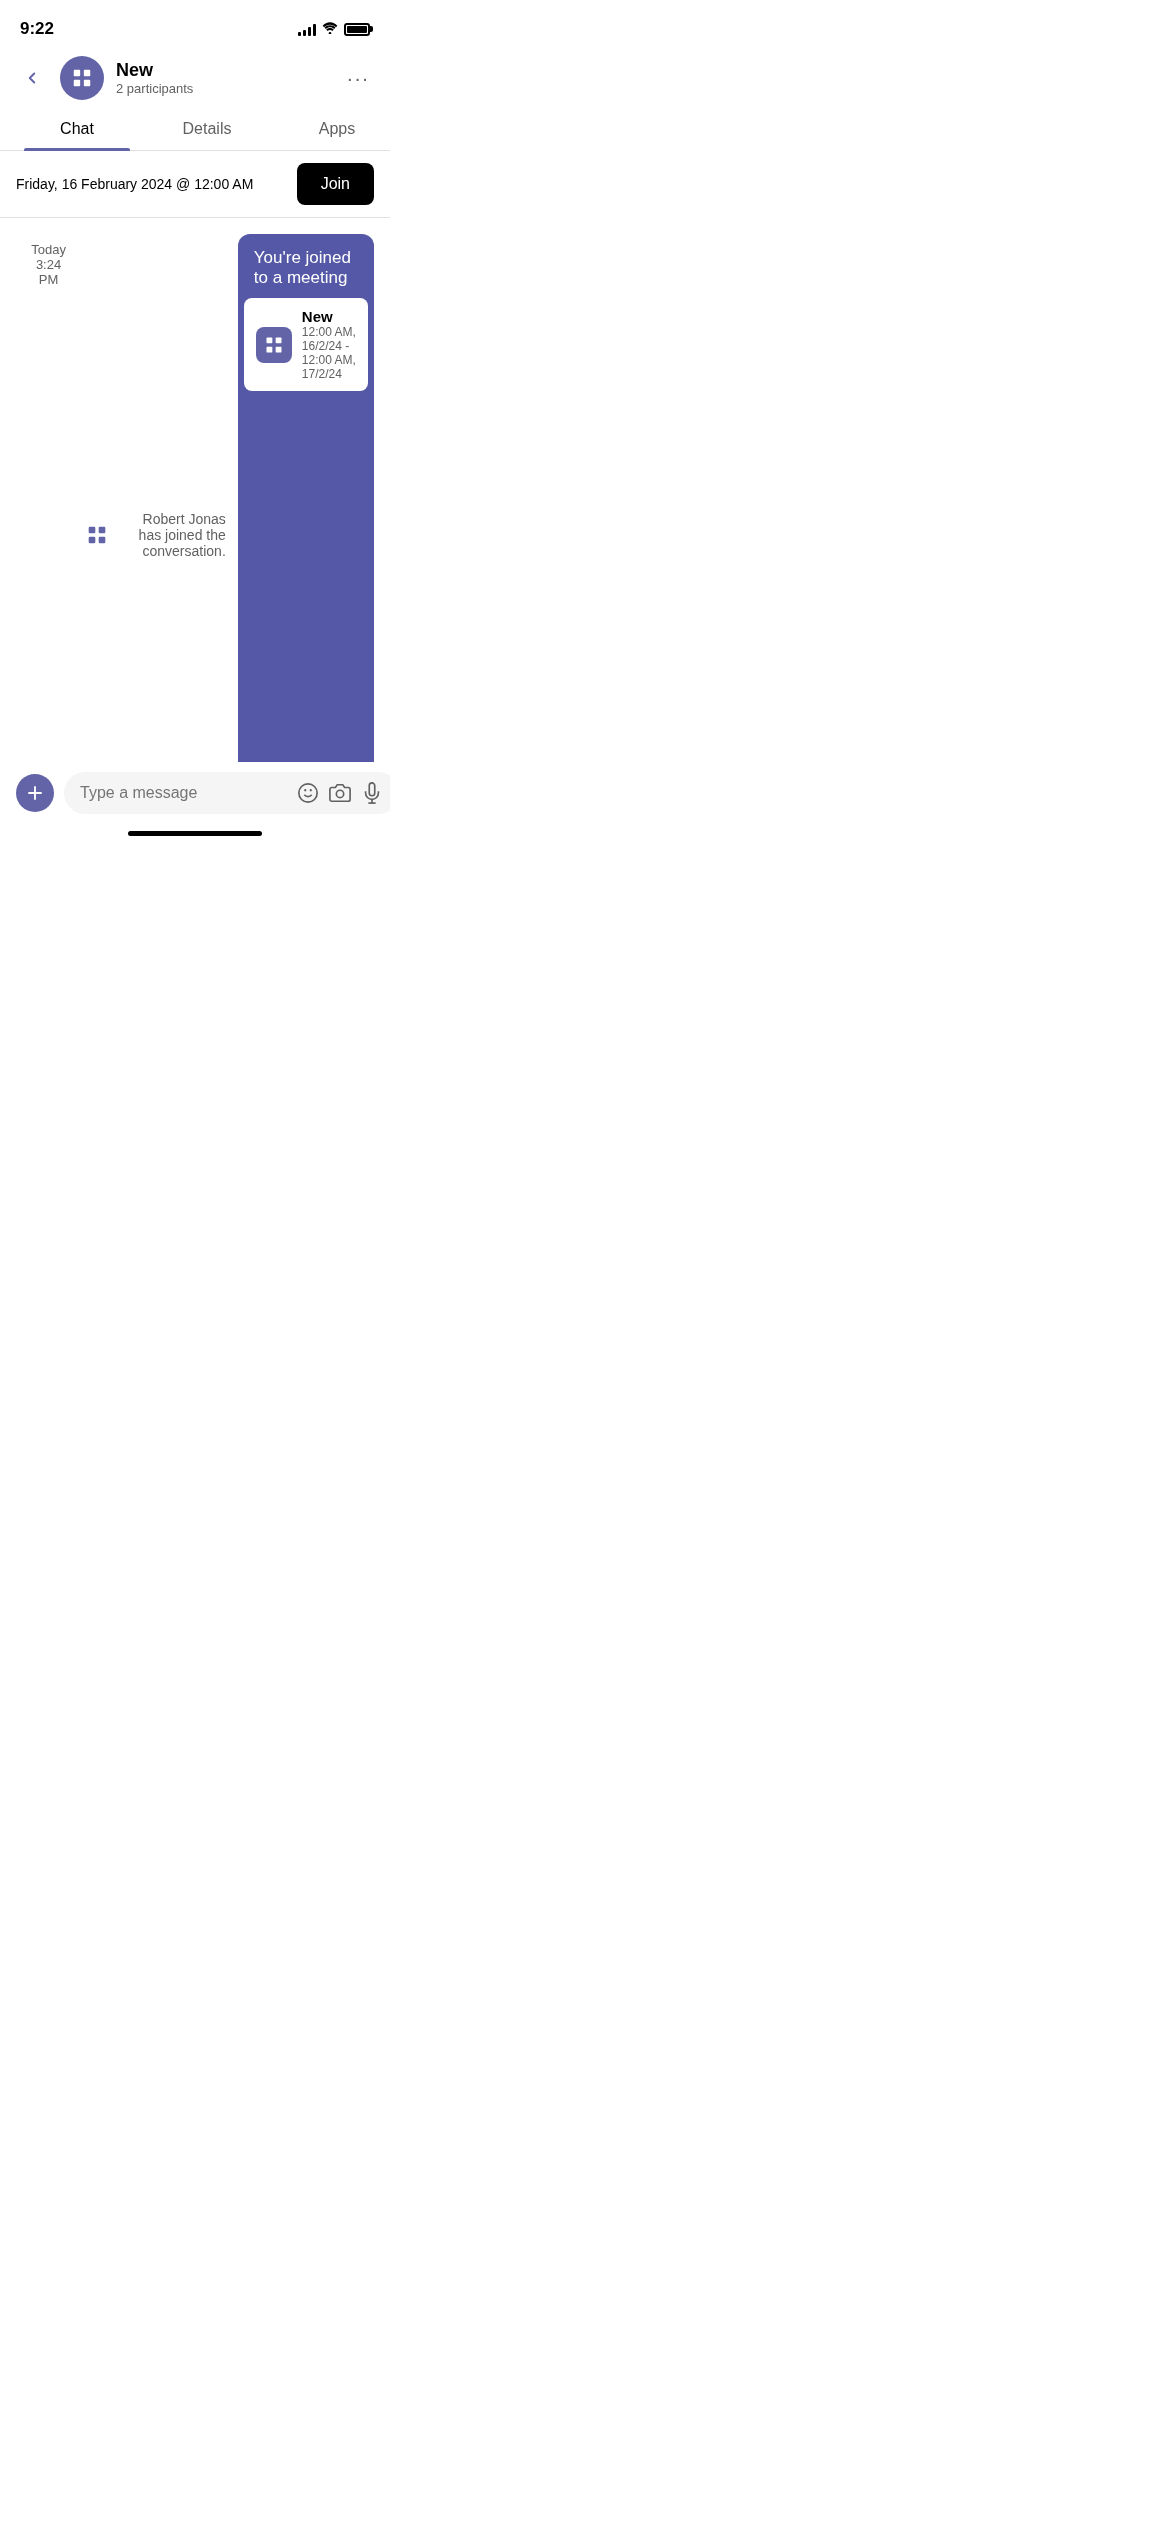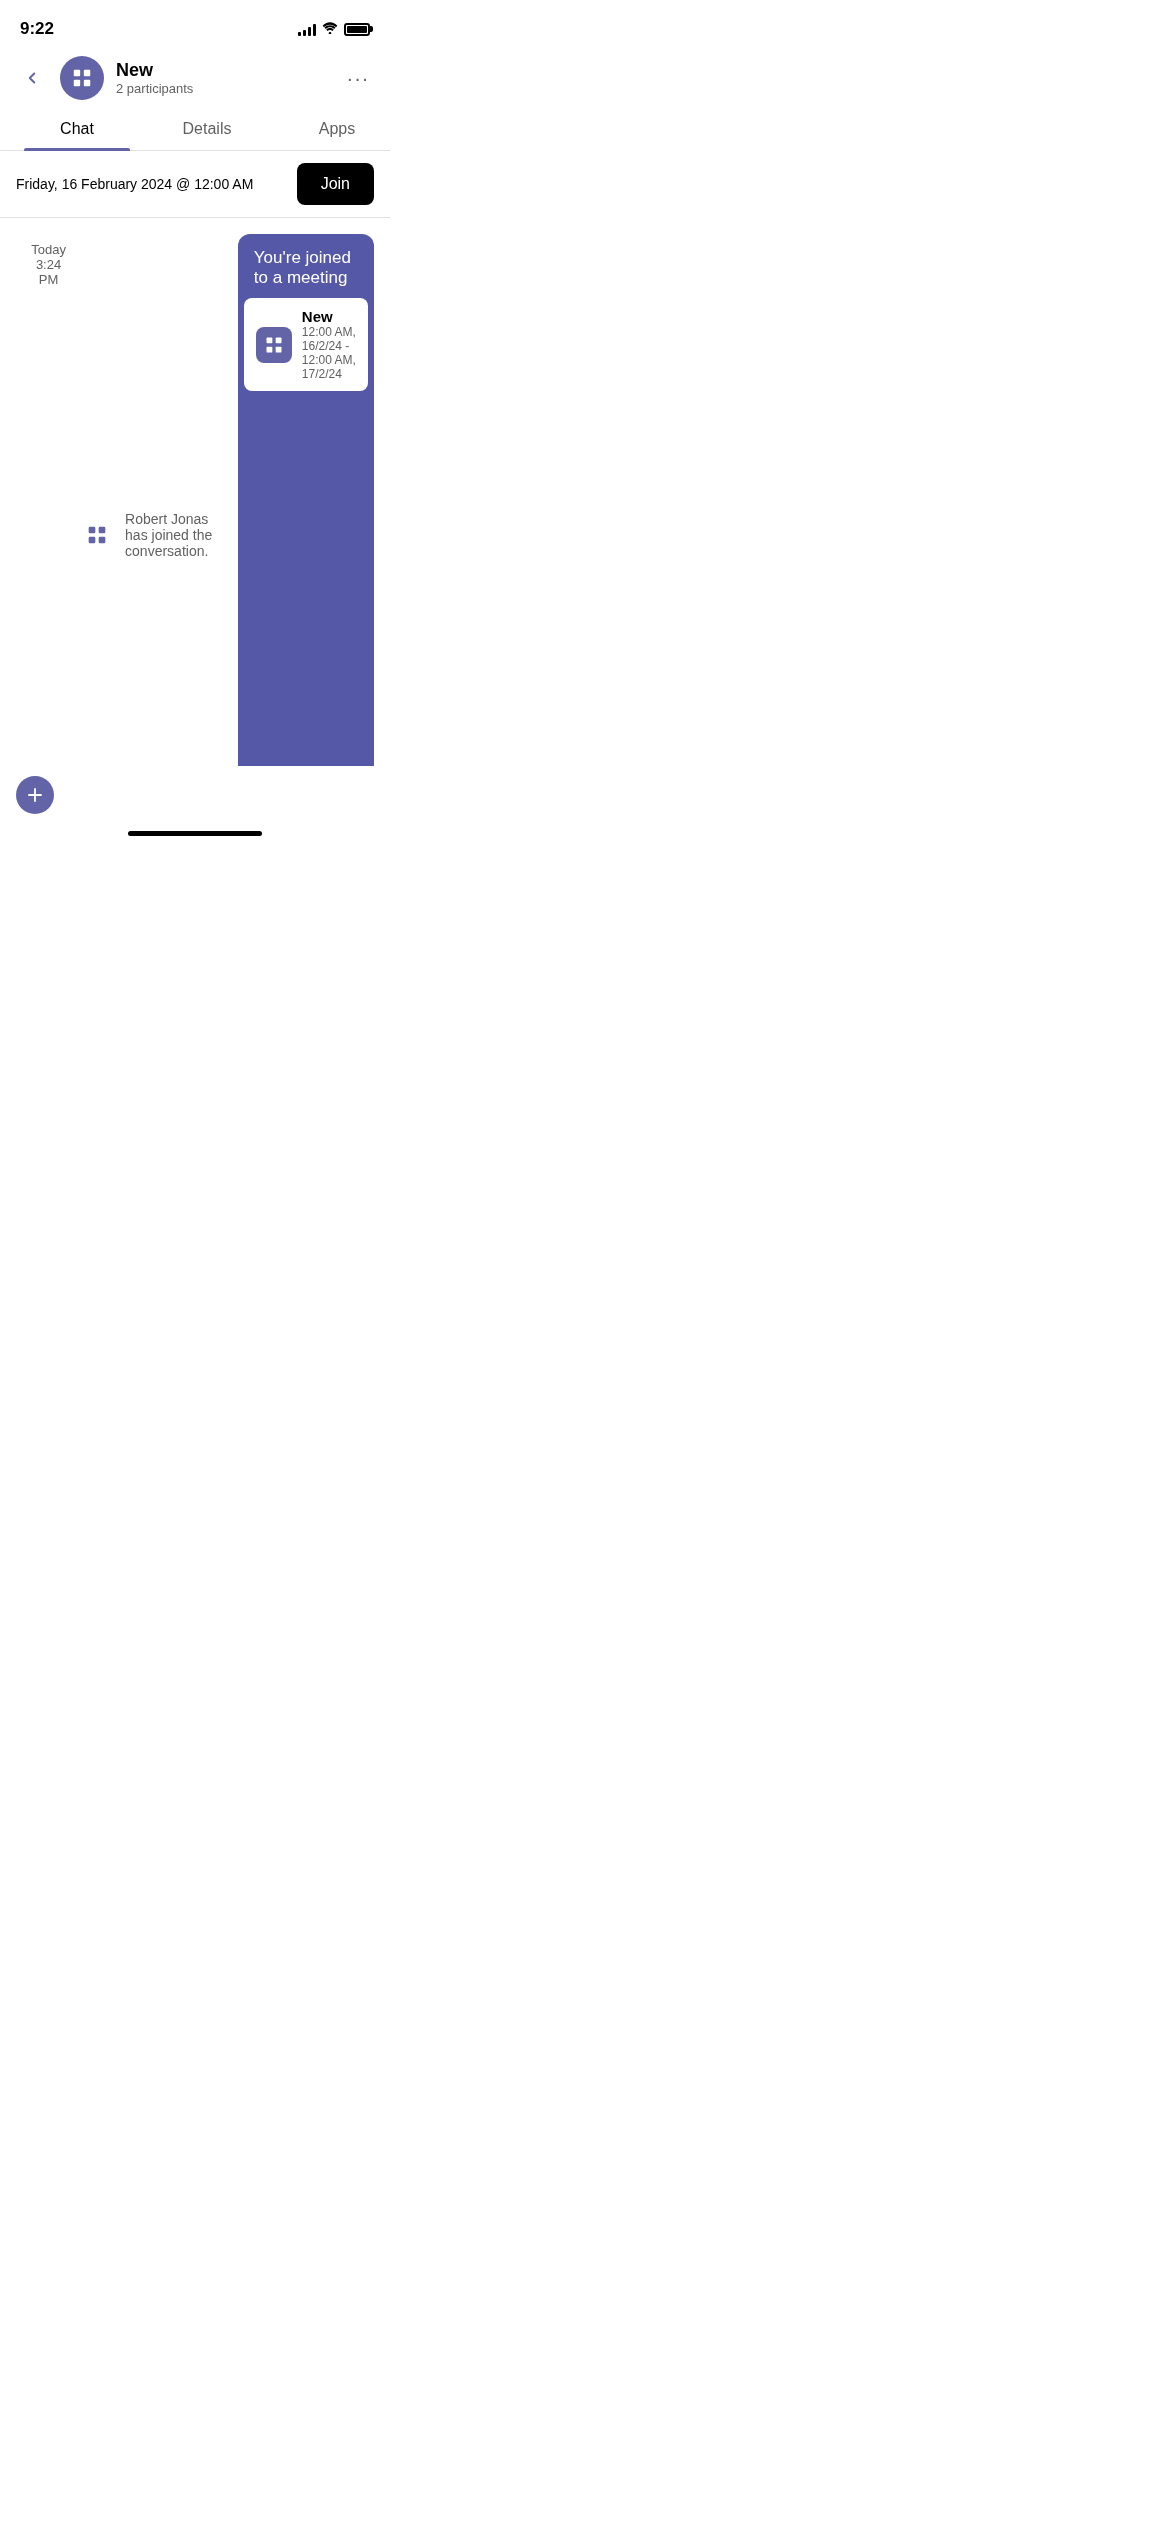--- a/index.html
+++ b/index.html
@@ -230,20 +230,21 @@
       color: #616161;
       font-size: 13px;
       margin: 8px 0;
     }
 
     .system-message {
       display: flex;
       align-items: center;
       gap: 12px;
       padding: 4px 0;
+      text-align: right;
     }
 
     .system-icon {
       width: 32px;
       height: 32px;
       display: flex;
       align-items: center;
       justify-content: center;
       color: #6264a7;
       flex-shrink: 0;
@@ -500,15 +501,40 @@
     </div>
   </div>
 </div>
 
 <div class="bottom-bar">
   <div class="add-btn">
     <svg viewBox="0 0 24 24">
       <path d="M12 4v16M4 12h16" stroke="white" stroke-width="2.5" stroke-linecap="round"></path>
     </svg>
   </div>
+  <div class="message-input-wrapper">
+    <input class="message-input" type="text" placeholder="Type a message" style="">
+    <div class="input-icon">
+      <svg width="22" height="22" viewBox="0 0 24 24" fill="none" stroke="#616161" stroke-width="1.8">
+        <circle cx="12" cy="12" r="10"></circle>
+        <path d="M8 14s1.5 2 4 2 4-2 4-2"></path>
+        <line x1="9" y1="9" x2="9.01" y2="9" stroke-width="2.5" stroke-linecap="round"></line>
+        <line x1="15" y1="9" x2="15.01" y2="9" stroke-width="2.5" stroke-linecap="round"></line>
+      </svg>
+    </div>
+    <div class="input-icon">
+      <svg width="22" height="22" viewBox="0 0 24 24" fill="none" stroke="#616161" stroke-width="1.8">
+        <path d="M23 19a2 2 0 01-2 2H3a2 2 0 01-2-2V8a2 2 0 012-2h4l2-3h6l2 3h4a2 2 0 012 2z"></path>
+        <circle cx="12" cy="13" r="4"></circle>
+      </svg>
+    </div>
+    <div class="input-icon">
+      <svg width="22" height="22" viewBox="0 0 24 24" fill="none" stroke="#616161" stroke-width="1.8">
+        <path d="M12 1a3 3 0 00-3 3v8a3 3 0 006 0V4a3 3 0 00-3-3z"></path>
+        <path d="M19 10v2a7 7 0 01-14 0v-2"></path>
+        <line x1="12" y1="19" x2="12" y2="23"></line>
+        <line x1="8" y1="23" x2="16" y2="23"></line>
+      </svg>
+    </div>
+  </div>
 </div>
 
 <div class="home-indicator"></div>
 
 </body></html>

